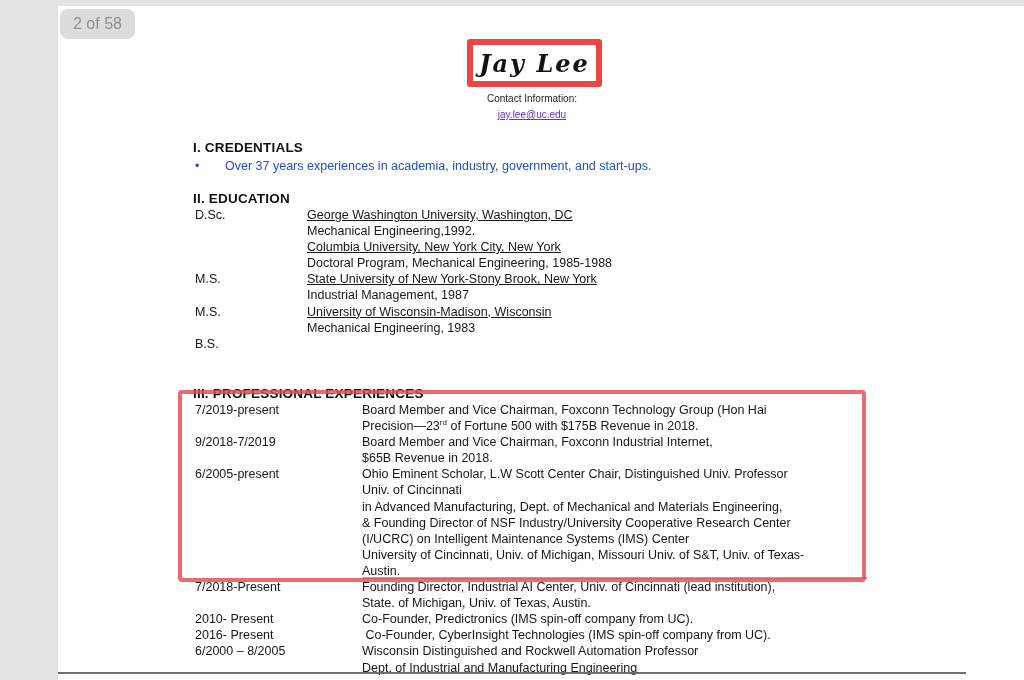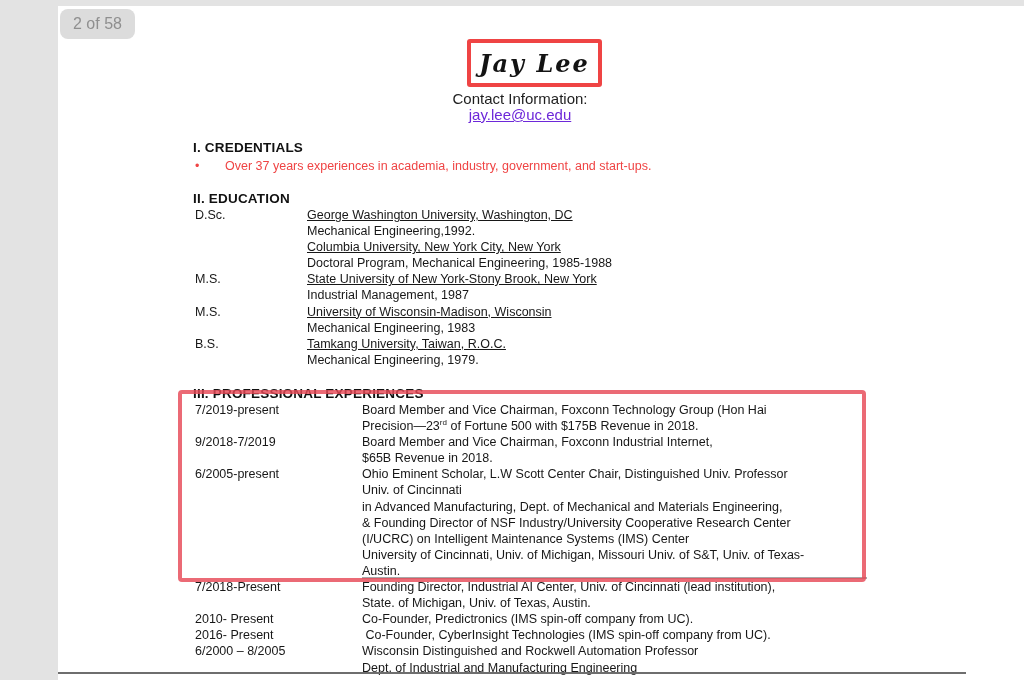--- a/index.html
+++ b/index.html
@@ -14,34 +14,34 @@
     position:absolute;left:58px;top:6px;width:971px;height:674px;
     background:#ffffff;
   }
   .badge{
     position:absolute;left:2px;top:3px;
     background:#dcdcdc;color:#8f8f8f;
     font-size:16px;padding:6px 13px;border-radius:8px;
   }
   .title-box{
     position:absolute;left:409px;top:33px;width:135px;height:48px;
-    border:4px solid #ef4444;border-radius:3px;box-sizing:border-box;
+    border:6px solid #ef4444;border-radius:3px;box-sizing:border-box;
     display:flex;align-items:center;justify-content:center;background:#fff;
   }
   .title-text{
     font-family:"DejaVu Serif",serif;font-style:italic;font-weight:bold;
     font-size:24px;letter-spacing:2px;color:#131313;
   }
-  .contact{position:absolute;left:347px;top:85px;width:230px;text-align:center;font-size:15px;color:#1d1d1d;line-height:16px}
+  .contact{position:absolute;left:359px;top:85px;width:230px;text-align:center;font-size:10px;color:#1d1d1d;line-height:16px}
   .email{color:#6d28d9;text-decoration:underline;cursor:pointer}
   .h{position:absolute;font-weight:bold;font-size:13.5px;color:#111;letter-spacing:.2px}
   #h-cred{left:135px;top:134px}
   #h-edu{left:135px;top:185px}
   #h-exp{left:135px;top:380px}
-  .bullet-row{position:absolute;left:137px;top:153px;font-size:12.5px;color:#ef4444}
+  .bullet-row{position:absolute;left:137px;top:153px;font-size:12.5px;color:#1d4ed8}
   .bullet-glyph{display:inline-block;width:30px}
   .edu{position:absolute;left:137px;top:201px;font-size:12.5px;color:#171717;line-height:16.1px}
   .edu-row{display:flex}
   .col-deg{width:112px;flex:none}
   .col-val{width:562px}
   .exp{position:absolute;left:137px;top:396px;font-size:12.5px;color:#171717;line-height:16.1px}
   .exp-row{display:flex}
   .col-period{width:167px;flex:none}
   .col-desc{width:505px;position:relative}
   .line{white-space:pre}
@@ -103,24 +103,20 @@
         </div>
         <div class="edu-row">
           <div class="col-deg">M.S.</div>
           <div class="col-val">
             <div class="line u">University of Wisconsin-Madison, Wisconsin</div>
             <div class="line">Mechanical Engineering, 1983</div>
           </div>
         </div>
         <div class="edu-row">
           <div class="col-deg">B.S.</div>
-          <div class="col-val">
-            <div class="line u">Tamkang University, Taiwan, R.O.C.</div>
-            <div class="line">Mechanical Engineering, 1979.</div>
-          </div>
         </div>
       </div>
 
     <div class="h" id="h-exp">III. PROFESSIONAL EXPERIENCES</div>
 
     <div class="exp">
         <div class="exp-row">
           <div class="col-period">7/2019-present</div>
           <div class="col-desc">
             <div class="line">Board Member and Vice Chairman, Foxconn Technology Group (Hon Hai</div>

